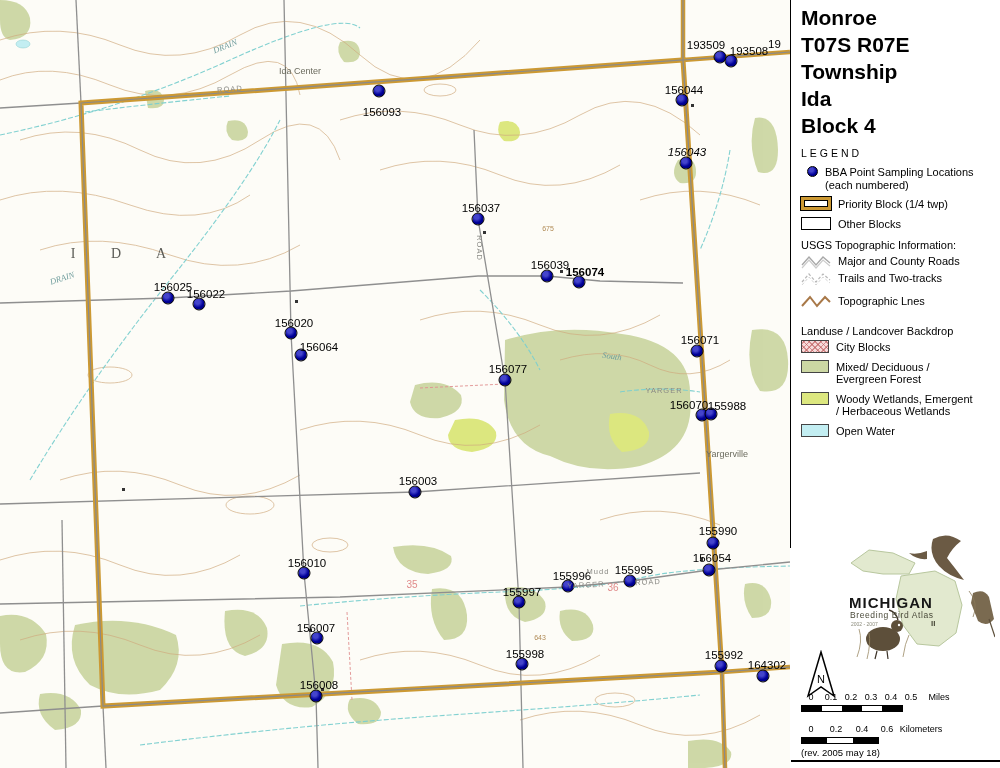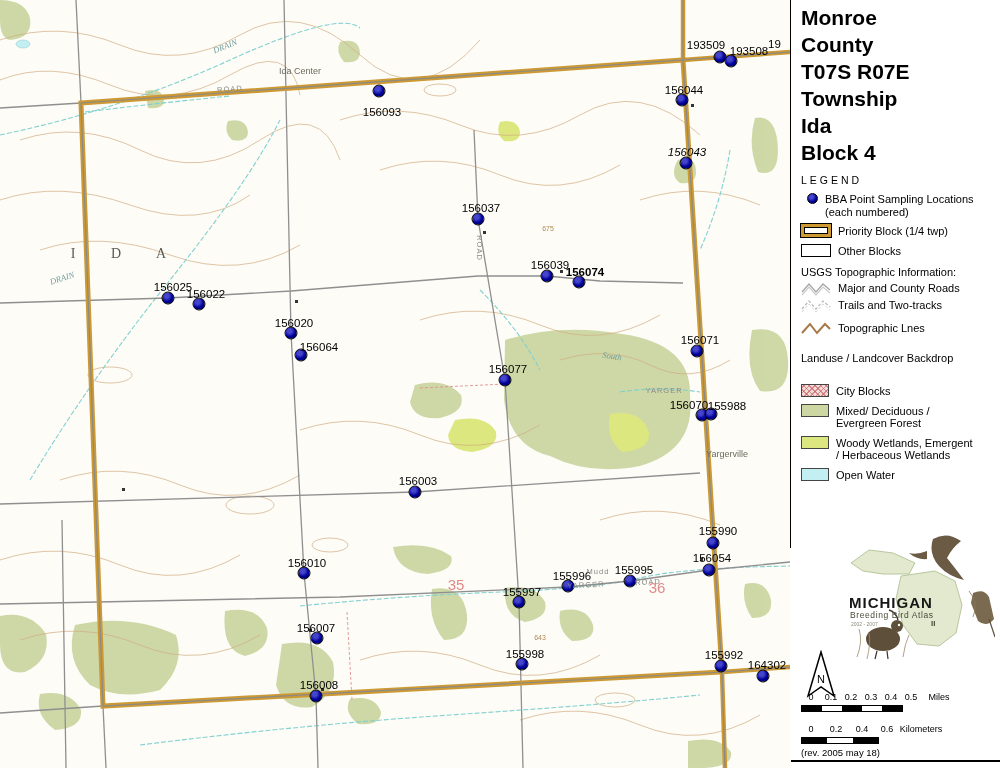--- a/index.html
+++ b/index.html
@@ -13,21 +13,21 @@
        background:radial-gradient(circle at 38% 32%, #4444cc 0 22%, #000099 55%, #000066 100%);
        border:1.5px solid #000;box-sizing:border-box;transform:translate(-50%,-50%);}
   .pt-label{position:absolute;transform:translate(-50%,-50%);font-size:11.5px;color:#000;
             white-space:nowrap;font-weight:500;}
   .maplabel{position:absolute;transform:translate(-50%,-50%);white-space:nowrap;}
   .twp{font-family:"Liberation Serif",serif;font-size:14px;color:#5a5a55;}
   .place{font-size:9px;color:#6b6b5e;}
   .road{font-size:7.5px;color:#8a8a85;letter-spacing:1px;}
   .stream-label{font-family:"Liberation Serif",serif;font-style:italic;font-size:8.5px;color:#6f9d9d;}
   .contour-label{font-size:7px;color:#b08a55;}
-  .section{font-size:15px;color:#e08a8a;margin-left:44px;}
+  .section{font-size:10px;color:#e08a8a;}
   .edge-label{position:absolute;font-size:11.5px;color:#000;}
   
   #panel{position:absolute;left:790px;top:0;width:210px;height:548px;background:#fff;
          border-left:1.5px solid #000;box-sizing:border-box;}
   .panel-inner{padding:4px 4px 0 10px;}
   .title-line{font-size:21px;font-weight:bold;line-height:27px;color:#000;}
   .legend-heading{margin-top:8px;font-size:10.5px;letter-spacing:3px;color:#000;}
   .leg-row{display:flex;align-items:flex-start;gap:7px;margin-top:6px;font-size:11px;line-height:12.5px;color:#000;}
   .leg-row .leg-text{padding-top:1px;}
   .leg-dot{flex:0 0 auto;width:11px;height:11px;margin-left:6px;margin-top:1px;border-radius:50%;
@@ -248,21 +248,20 @@
         <div class="maplabel contour-label" style="left: 540px; top: 637px;">643</div>
         <div class="maplabel section" style="left: 412px; top: 584px;">35</div>
         <div class="maplabel section" style="left: 613px; top: 587px;">36</div>
       </div>
     <div class="edge-label" style="left:768px;top:38px;">19</div>
   </div>
 
   <div id="panel">
     <div class="panel-inner">
       <div class="title-line">Monroe</div>
-      <div class="title-line">County</div>
       <div class="title-line">T07S R07E</div>
       <div class="title-line">Township</div>
       <div class="title-line">Ida</div>
       <div class="title-line">Block 4</div>
 
       <div class="legend-heading">LEGEND</div>
 
       <div class="leg-row">
         <span class="leg-dot"></span>
         <div class="leg-text">
@@ -299,21 +298,21 @@
       </div>
       <div class="leg-row" style="margin-top:8px;">
         <svg class="zig" width="30" height="15">
           <polyline points="1,12 9,3 16,12 24,3 29,8" fill="none" stroke="#a87848" stroke-width="2"></polyline>
         </svg>
         <div class="leg-text">Topographic Lnes</div>
       </div>
 
       <div class="landuse-heading">Landuse / Landcover Backdrop</div>
 
-      <div class="leg-row" style="margin-top:20px;">
+      <div class="leg-row" style="margin-top:3px;">
         <span class="swatch city"></span>
         <div class="leg-text">City Blocks</div>
       </div>
       <div class="leg-row">
         <span class="swatch forest"></span>
         <div class="leg-text">
           <div>Mixed/ Deciduous /</div>
           <div>Evergreen Forest</div>
         </div>
       </div>

